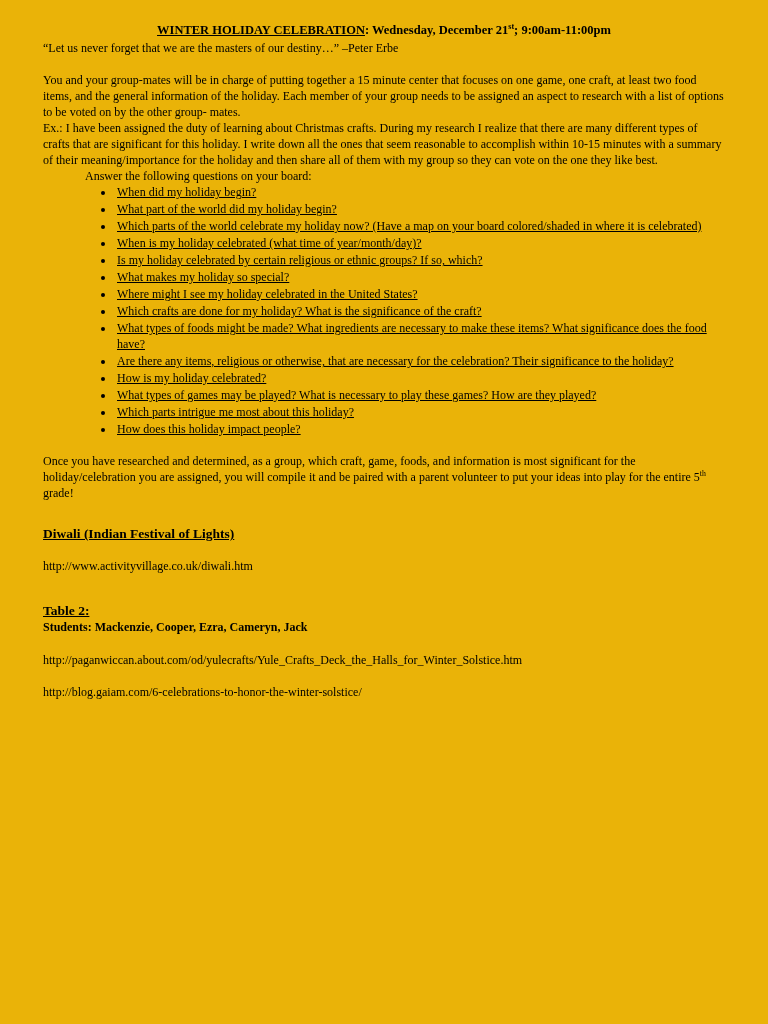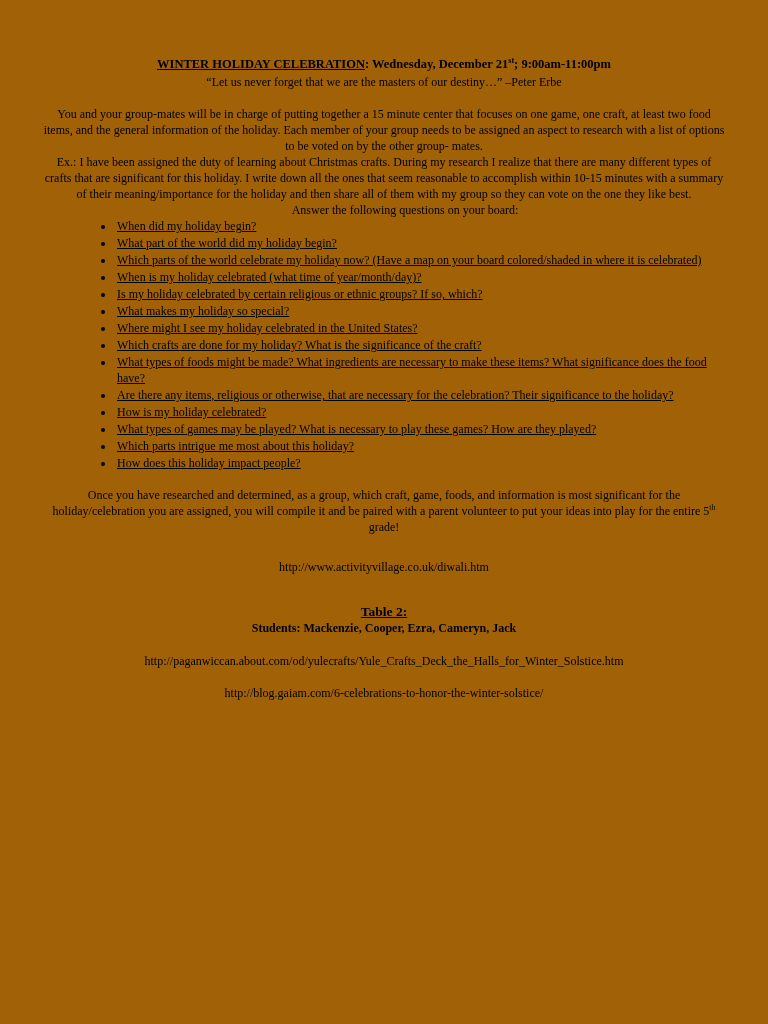--- a/index.html
+++ b/index.html
@@ -5,30 +5,30 @@
   html, body {
     margin: 0;
     padding: 0;
     background: #ffffff;
   }
   .page {
     position: relative;
     width: 768px;
     height: 1024px;
     margin: 0 auto;
-    background: #a16207;
+    background: #eab308;
     box-sizing: border-box;
-    padding: 56px 43px 20px 43px;
+    padding: 22px 43px 20px 43px;
     font-family: "Liberation Serif", "DejaVu Serif", serif;
     font-size: 12px;
     line-height: 16px;
     color: #000000;
     overflow: hidden;
   }
-  p { margin: 0; text-align: center; }
+  p { margin: 0; }
   .b { font-weight: bold; }
   .u { text-decoration: underline; }
   sup { font-size: 0.65em; vertical-align: super; line-height: 0; }
 
   .title {
     text-align: center;
     font-size: 12.5px;
     margin-bottom: 2px;
   }
   .quote { margin-bottom: 0; }
@@ -100,20 +100,21 @@
     <li>Are there any items, religious or otherwise, that are necessary for the celebration? Their significance to the holiday?</li>
     <li>How is my holiday celebrated?</li>
     <li>What types of games may be played? What is necessary to play these games? How are they played?</li>
     <li>Which parts intrigue me most about this holiday?</li>
     <li>How does this holiday impact people?</li>
   </ul>
 
   <p class="mt"><span>Once you have researched and determined, as a group, which craft, game, foods, and information is most significant for the holiday/celebration you are assigned, you will compile it and be paired with a parent volunteer to put your ideas into play for the entire 5</span><sup>th</sup><span> grade!</span></p>
 
   <div class="mt2">
+    <p class="table-title">Diwali (Indian Festival of Lights)</p>
     <p class="link-line mt">http://www.activityvillage.co.uk/diwali.htm</p>
   </div>
 
   <div class="mt3">
     <p class="table-heading">Table 2:</p>
     <p class="students-line">Students: Mackenzie, Cooper, Ezra, Cameryn, Jack</p>
     <p class="link-line mt">http://paganwiccan.about.com/od/yulecrafts/Yule_Crafts_Deck_the_Halls_for_Winter_Solstice.htm</p>
     <p class="link-line mt">http://blog.gaiam.com/6-celebrations-to-honor-the-winter-solstice/</p>
   </div>
 

